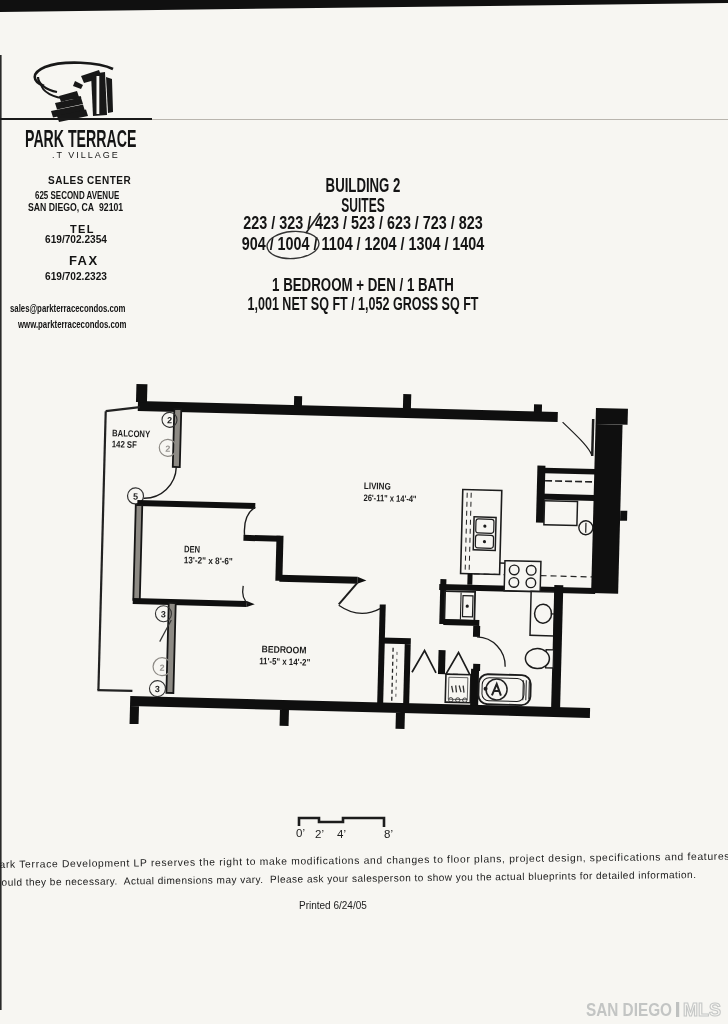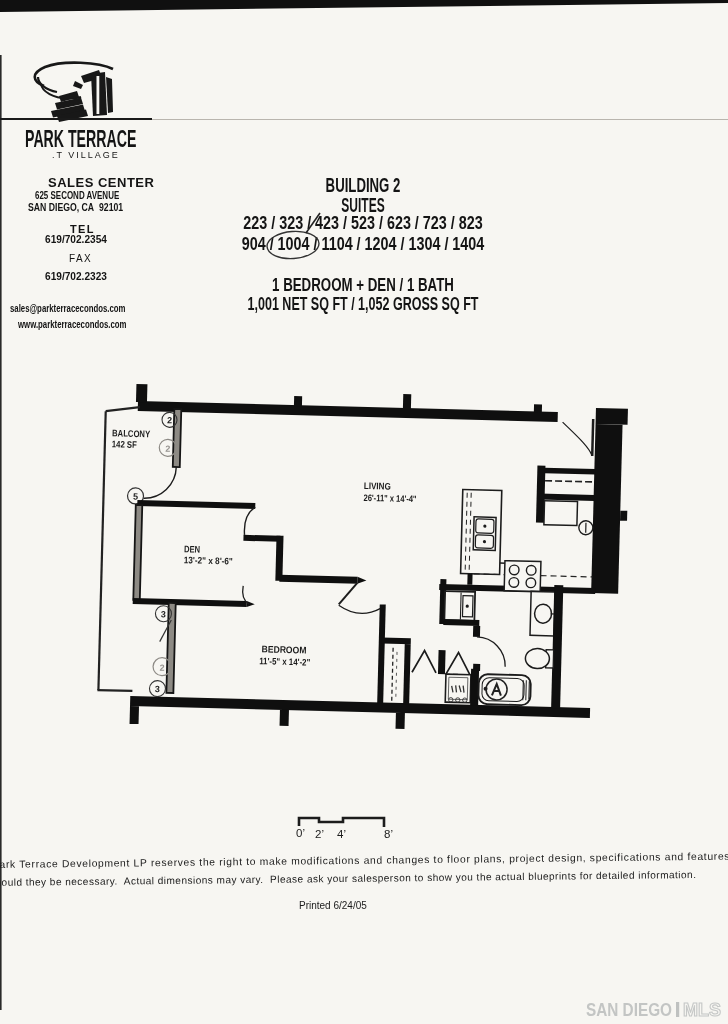--- a/index.html
+++ b/index.html
@@ -42,31 +42,31 @@
   <polygon points="32,66 61,59.5 63,66 34,72" fill="#181818"></polygon>
 </svg>
 
 <div class="abs" style="left:0;top:118px;width:152px;height:2.4px;background:#1a1a1a"></div>
 <div class="abs" style="left:152px;top:118.5px;width:576px;height:1.2px;background:#b9b5ae"></div>
 
 <div class="abs hdr" style="left:25px;top:126px;font-weight:bold;font-size:23px;transform:scaleX(0.615);transform-origin:0 0;white-space:nowrap">PARK TERRACE</div>
 
 <div class="abs hdr" style="left:52px;top:150px;font-size:9px;font-weight:normal;letter-spacing:2.0px;white-space:nowrap">.T VILLAGE</div>
 
-<div class="abs hdr" style="left:48px;top:175px;font-size:13px;font-weight:bold;letter-spacing:0.5px;white-space:nowrap">SALES CENTER</div>
+<div class="abs hdr" style="left:48px;top:175px;font-size:10px;font-weight:bold;letter-spacing:0.5px;white-space:nowrap">SALES CENTER</div>
 
 <div class="abs hdr" style="left:35px;top:189px;font-size:11px;font-weight:bold;transform:scaleX(0.725);transform-origin:0 0;white-space:nowrap">625 SECOND AVENUE</div>
 
 <div class="abs hdr" style="left:28px;top:201px;font-size:11px;font-weight:bold;transform:scaleX(0.79);transform-origin:0 0;white-space:nowrap">SAN DIEGO, CA&nbsp;&nbsp;92101</div>
 
 <div class="abs hdr" style="left:70px;top:223px;font-size:11px;font-weight:bold;letter-spacing:1.4px">TEL</div>
 
 <div class="abs hdr" style="left:45px;top:233px;font-size:11px;font-weight:bold;transform:scaleX(0.92);transform-origin:0 0;white-space:nowrap">619/702.2354</div>
 
-<div class="abs hdr" style="left:69px;top:253px;font-size:10px;font-weight:normal;letter-spacing:1.4px">FAX</div>
+<div class="abs hdr" style="left:69px;top:253px;font-size:13px;font-weight:bold;letter-spacing:1.4px">FAX</div>
 
 <div class="abs hdr" style="left:45px;top:270px;font-size:11px;font-weight:bold;transform:scaleX(0.92);transform-origin:0 0;white-space:nowrap">619/702.2323</div>
 
 <div class="abs hdr" style="left:10px;top:303px;font-size:10px;font-weight:bold;transform:scaleX(0.78);transform-origin:0 0;white-space:nowrap">sales@parkterracecondos.com</div>
 
 <div class="abs hdr" style="left:18px;top:319px;font-size:10px;font-weight:bold;transform:scaleX(0.78);transform-origin:0 0;white-space:nowrap">www.parkterracecondos.com</div>
 
 <div class="abs hdr" style="left:180px;top:174px;width:366px;text-align:center;font-size:20px;font-weight:bold;transform:scaleX(0.66);transform-origin:50% 0;white-space:nowrap">BUILDING 2</div>
 
 <div class="abs hdr" style="left:180px;top:194px;width:366px;text-align:center;font-size:20px;font-weight:bold;transform:scaleX(0.60);transform-origin:50% 0;white-space:nowrap">SUITES</div>

